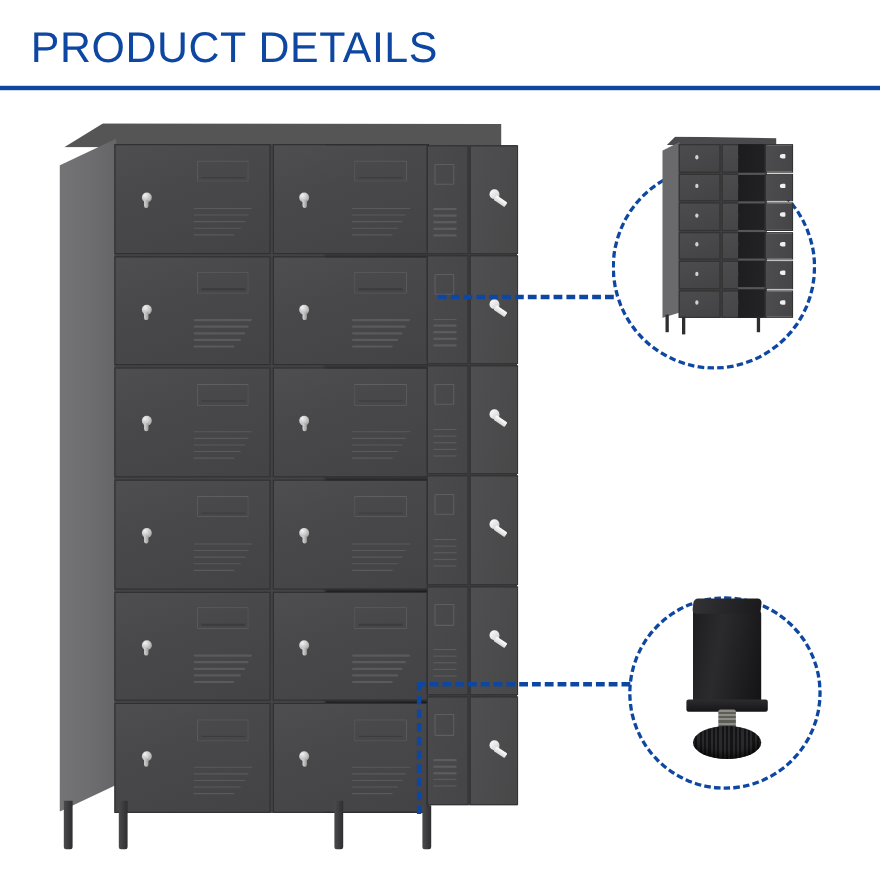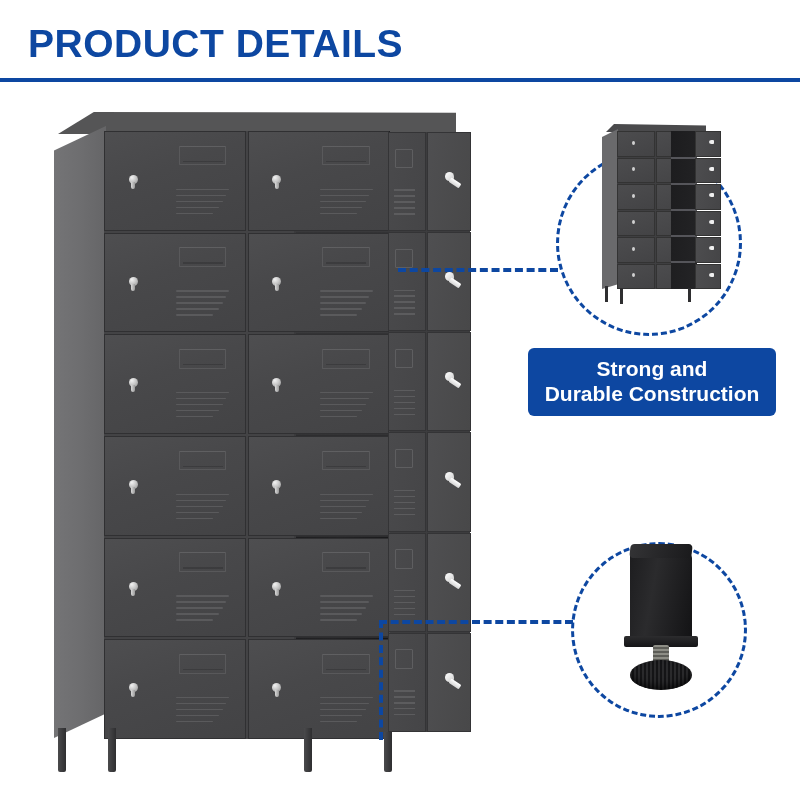--- a/index.html
+++ b/index.html
@@ -7,21 +7,21 @@
     width: 800px; height: 800px;
     background: #ffffff;
     font-family: "Liberation Sans", sans-serif;
     overflow: hidden;
   }
   #page { position: relative; width: 800px; height: 800px; background: #fff; }
 
   
   .page-title {
     position: absolute; left: 28px; top: 22px;
-    font-size: 39px; font-weight: bold; letter-spacing: 0.5px;
+    font-size: 39px; font-weight: normal; letter-spacing: 0.5px;
     color: #0d47a1; white-space: nowrap;
   }
   .title-rule {
     position: absolute; left: 0; top: 78px; width: 800px; height: 4px;
     background: #0d47a1;
   }
 
   
   #locker-main { position: absolute; left: 36px; top: 112px; width: 440px; height: 660px; }
 
@@ -590,22 +590,20 @@
         </div>
         <div style="background: linear-gradient(100deg, rgb(77, 77, 79), rgb(69, 69, 71)); border: 1px solid rgb(51, 51, 51); position: relative;">
           <span style="position:absolute;left:55%;top:35%;width:5px;height:4px;border-radius:50% 20% 20% 50%;background:#f0f0f0;"></span>
         </div>
       </div>
     <div style="position:absolute;left:24px;top:168px;width:3px;height:16px;background:#2e2e30;"></div>
     <div style="position:absolute;left:9px;top:166px;width:3px;height:16px;background:#2e2e30;"></div>
     <div style="position:absolute;left:92px;top:168px;width:3px;height:14px;background:#2e2e30;"></div>
   </div>
 
-  <div class="tag" id="tag-strong">Strong and
-Durable Construction</div>
 
   <div class="dash-v" style="left:379px; top:620px; height:120px;"></div>
   <div class="dash-h" style="left:379px; top:620px; width:194px;"></div>
 
   <div class="callout-circle" style="left:571px; top:542px; width:176px; height:176px;"></div>
 
   <div class="foot-art" style="left:612px; top:552px; width:98px; height:142px;">
     <div class="foot-post"></div>
     <div class="foot-plate"></div>
     <div class="foot-screw"></div>

